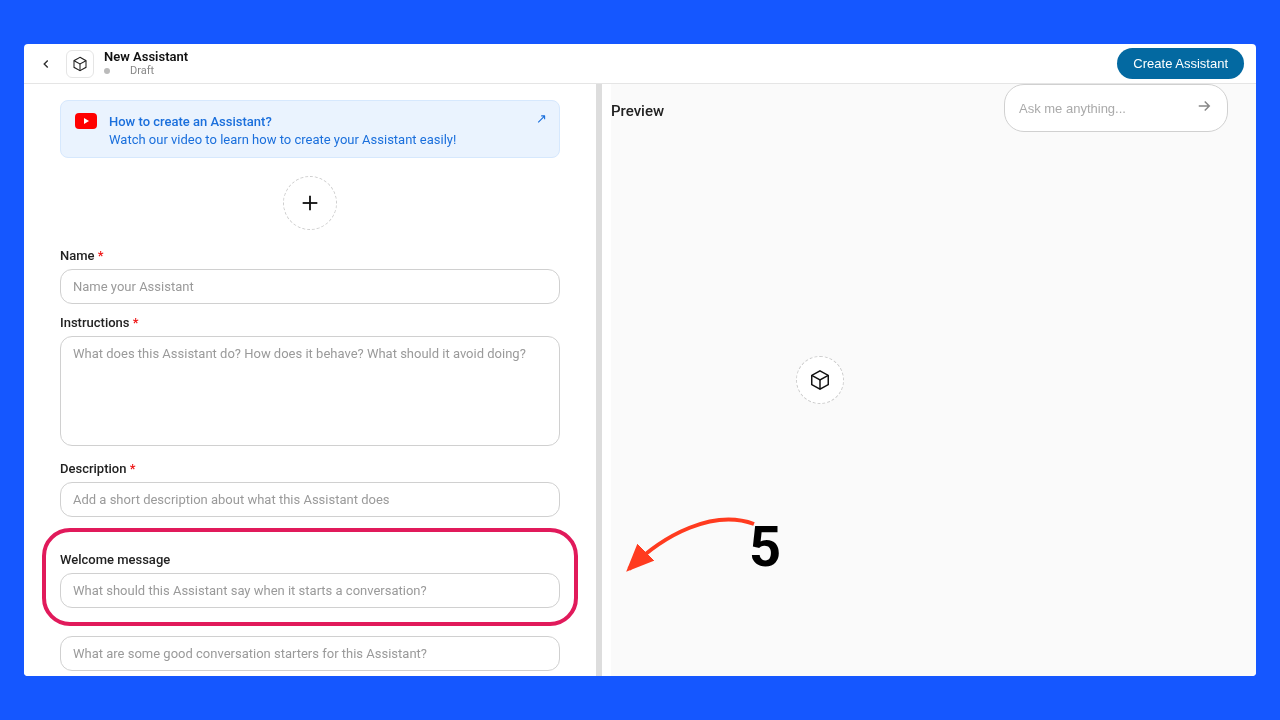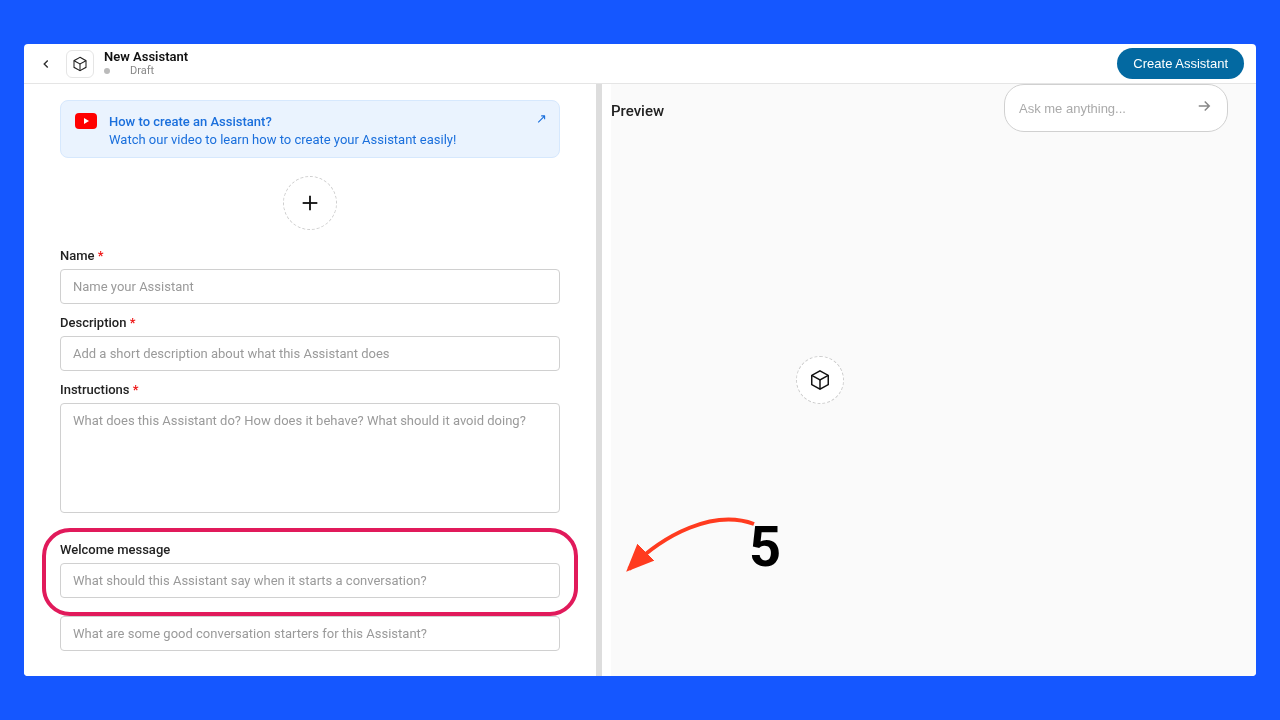--- a/index.html
+++ b/index.html
@@ -22,24 +22,24 @@
   .yt-icon { width:22px; height:16px; background:#ff0000; border-radius:4px; display:flex; align-items:center; justify-content:center; margin-top:2px; flex-shrink:0; }
   .yt-tri { width:0; height:0; border-left:5px solid #fff; border-top:3px solid transparent; border-bottom:3px solid transparent; margin-left:1px; }
   .banner-text a { color:#1a6fdc; font-size:13px; font-weight:500; text-decoration:none; }
   .banner-sub { color:#1a6fdc; font-size:13px; margin-top:2px; }
   .ext-icon { position:absolute; right:12px; top:10px; color:#1a6fdc; font-size:13px; }
   .avatar-add { width:54px; height:54px; border:1px dashed #ccc; border-radius:50%; display:flex; align-items:center; justify-content:center; margin:10px auto 18px auto; cursor:pointer; }
   .avatar-add svg { width:22px; height:22px; }
   .field { margin-bottom:11px; }
   .field-label { font-size:13px; color:#222; margin-bottom:6px; display:block; font-weight:500; }
   .req { color:#e11; }
-  .text-input, .textarea-input { width:100%; border:1px solid #d0d0d0; border-radius:4px; padding:9px 12px; font-size:13px; color:#333; font-family:inherit; }
+  .text-input, .textarea-input { width:100%; border:1px solid #d0d0d0; border-radius:12px; padding:9px 12px; font-size:13px; color:#333; font-family:inherit; }
   .text-input::placeholder, .textarea-input::placeholder { color:#9a9a9a; }
   .textarea-input { height:110px; resize:none; }
-  .highlight-ring { border:4px solid #e11a5b; border-radius:28px; padding:10px 14px 14px 14px; margin-left:-18px; margin-right:-18px; }
+  .highlight-ring { border:4px solid #e11a5b; border-radius:28px; padding:20px 14px 14px 14px; margin-left:-18px; margin-right:-18px; margin-bottom:10px; }
   .preview-title { text-align:center; font-size:15px; font-weight:500; color:#222; padding-top:18px; }
   .preview-center { flex:1; display:flex; align-items:center; justify-content:center; }
   .preview-cube-circle { width:48px; height:48px; border:1px dashed #ccc; border-radius:50%; display:flex; align-items:center; justify-content:center; background:#fff; }
   .chat-bar { margin:0 28px 8px 28px; border:1px solid #d0d0d0; border-radius:20px; height:48px; display:flex; align-items:center; padding:0 14px; background:#fff; }
   .chat-bar input { border:none; outline:none; flex:1; font-size:13px; background:transparent; }
   .chat-bar input::placeholder { color:#aaa; }
   .send-icon { color:#888; }
   
   .annot { position:absolute; left:590px; top:420px; pointer-events:none; }
   .annot-num { position:absolute; left:725px; top:430px; font-size:56px; font-weight:700; color:#000; pointer-events:none; }
@@ -98,27 +98,27 @@
               <line x1="4" y1="12" x2="20" y2="12"></line>
             </svg>
         </div>
 
         <div class="field">
           <label class="field-label"><span>Name</span> <span class="req">*</span></label>
           <input class="text-input" type="text" placeholder="Name your Assistant" style="">
         </div>
 
         <div class="field">
-          <label class="field-label"><span>Description</span> <span class="req">*</span></label>
-          <input class="text-input" type="text" placeholder="Add a short description about what this Assistant does" style="">
+          <label class="field-label"><span>Instructions</span> <span class="req">*</span></label>
+          <textarea class="textarea-input" placeholder="What does this Assistant do? How does it behave? What should it avoid doing?" style=""></textarea>
         </div>
 
         <div class="field">
-          <label class="field-label"><span>Instructions</span> <span class="req">*</span></label>
-          <textarea class="textarea-input" placeholder="What does this Assistant do? How does it behave? What should it avoid doing?" style=""></textarea>
+          <label class="field-label"><span>Description</span> <span class="req">*</span></label>
+          <input class="text-input" type="text" placeholder="Add a short description about what this Assistant does" style="">
         </div>
 
         <div class="highlight-ring">
           <div class="field" style="margin-bottom:0">
             <label class="field-label">Welcome message</label>
             <input class="text-input" type="text" placeholder="What should this Assistant say when it starts a conversation?" style="">
           </div>
         </div>
 
         <div class="field">

